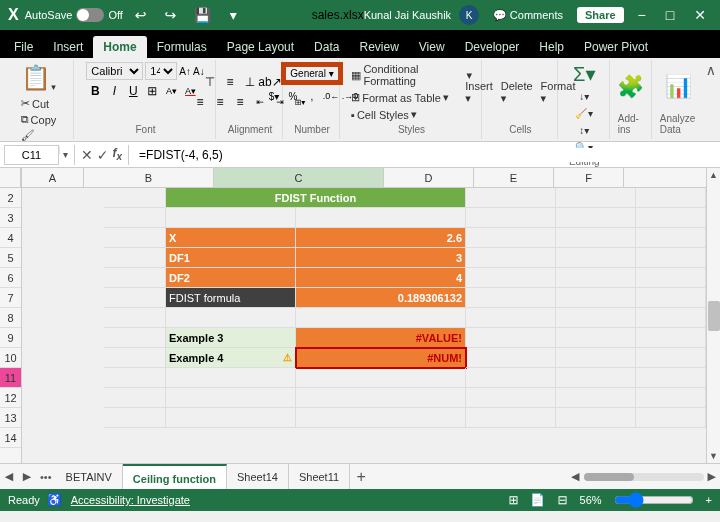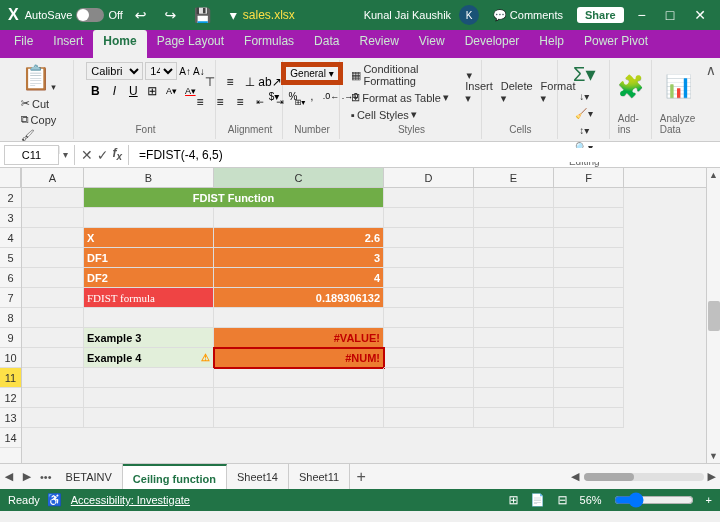--- a/index.html
+++ b/index.html
@@ -1,29 +1,29 @@
 <!DOCTYPE html>
 <html><head>
   <meta charset="utf-8">
   <style>
     * { margin: 0; padding: 0; box-sizing: border-box; }
     body { font-family: 'Segoe UI', Arial, sans-serif; font-size: 12px; background: #f0f0f0; width: 720px; height: 522px; overflow: hidden; }
     
     
     #title-bar { background: #217346; height: 30px; display: flex; align-items: center; justify-content: space-between; padding: 0 8px; color: white; }
     #title-bar-left { display: flex; align-items: center; gap: 6px; }
-    #title-bar-center { flex: 1; text-align: left; font-size: 12px; color: #fde047; }
+    #title-bar-center { flex: 1; text-align: right; font-size: 12px; color: #000000; }
     #title-bar-right { display: flex; align-items: center; gap: 8px; }
     .title-btn { color: white; font-size: 14px; cursor: pointer; padding: 0 6px; }
     .autosave-toggle { display: flex; align-items: center; gap: 4px; font-size: 11px; }
     .toggle-switch { background: #888; border-radius: 8px; width: 28px; height: 14px; display: flex; align-items: center; padding: 1px; }
     .toggle-knob { background: white; width: 12px; height: 12px; border-radius: 50%; }
     
     
-    #ribbon-tabs { background: #a21caf; display: flex; padding: 0 4px; height: 28px; }
+    #ribbon-tabs { background: #000000; display: flex; align-items: flex-end; padding: 0 4px; height: 28px; }
     .ribbon-tab { padding: 4px 10px; font-size: 12px; cursor: pointer; color: #cce8d4; border-radius: 3px 3px 0 0; }
     .ribbon-tab.active { background: #f0f0f0; color: #217346; font-weight: 600; }
     
     
     #ribbon { background: #f0f0f0; border-bottom: 1px solid #ccc; display: flex; align-items: stretch; padding: 2px 4px; gap: 2px; height: 84px; }
     .ribbon-group { display: flex; flex-direction: column; align-items: center; justify-content: space-between; border-right: 1px solid #ddd; padding: 2px 6px 4px; min-width: 40px; }
     .ribbon-group-label { font-size: 10px; color: #666; margin-top: 2px; }
     .ribbon-group-content { display: flex; align-items: center; gap: 2px; flex: 1; }
     
     
@@ -32,27 +32,27 @@
     .formula-separator { width: 1px; background: #ccc; height: 20px; margin: 0 2px; }
     #formula-input { flex: 1; border: none; font-size: 12px; padding: 0 4px; outline: none; }
     #row-headers { width: 22px; background: #f5f5f5; border-right: 1px solid #ccc; flex-shrink: 0; }
     #col-headers-and-grid { flex: 1; overflow: hidden; }
     #col-headers { display: flex; background: #f5f5f5; border-bottom: 1px solid #ccc; height: 20px; }
     
     .col-header { border-right: 1px solid #ccc; text-align: center; font-size: 11px; color: #333; line-height: 20px; flex-shrink: 0; }
     .row-header { height: 20px; border-bottom: 1px solid #ddd; text-align: center; font-size: 11px; color: #333; line-height: 20px; cursor: pointer; }
     
     #grid { display: block; }
-    .grid-row { display: flex; height: 20px; }
+    .grid-row { display: flex; height: 20px; justify-content: flex-end; }
     .grid-cell { border-right: 1px solid #ddd; border-bottom: 1px solid #ddd; font-size: 11px; padding: 0 3px; line-height: 20px; overflow: hidden; white-space: nowrap; flex-shrink: 0; }
     
     
     .cell-green-header { background: #70ad47; color: white; font-weight: bold; text-align: center; }
     .cell-orange { background: #ed7d31; color: white; font-weight: bold; }
-    .cell-blue { background: #ef4444; color: white; font-family: Liberation Serif, serif; }
+    .cell-blue { background: #404040; color: white; }
     .cell-light-green { background: #e2efda; font-weight: bold; }
     .cell-value { text-align: right; }
     .cell-error-value { color: #c00000; text-align: right; }
     
     
     #sheet-tabs-area { background: #f5f5f5; border-top: 1px solid #ccc; height: 26px; display: flex; align-items: center; justify-content: space-between; }
     #sheet-tabs { display: flex; align-items: center; height: 100%; gap: 0; }
     .sheet-nav-btn { width: 18px; height: 18px; border: none; background: none; cursor: pointer; font-size: 11px; color: #555; display: flex; align-items: center; justify-content: center; }
     .sheet-tab { padding: 0 10px; height: 100%; line-height: 26px; font-size: 11px; cursor: pointer; border-right: 1px solid #ccc; color: #333; }
     .sheet-tab.active { background: white; font-weight: 600; border-top: 2px solid #217346; color: #217346; }
@@ -116,22 +116,22 @@
     <span class="title-btn">−</span>
     <span class="title-btn">□</span>
     <span class="title-btn">✕</span>
   </div>
 </div>
 
 <div id="ribbon-tabs">
   <div class="ribbon-tab">File</div>
   <div class="ribbon-tab">Insert</div>
   <div class="ribbon-tab active">Home</div>
+  <div class="ribbon-tab">Formulas</div>
   <div class="ribbon-tab">Page Layout</div>
-  <div class="ribbon-tab">Formulas</div>
   <div class="ribbon-tab">Data</div>
   <div class="ribbon-tab">Review</div>
   <div class="ribbon-tab">View</div>
   <div class="ribbon-tab">Developer</div>
   <div class="ribbon-tab">Help</div>
   <div class="ribbon-tab">Power Pivot</div>
 </div>
 
 <div id="ribbon">
 
@@ -293,21 +293,21 @@
       <div style="height:20px;border-bottom:1px solid #ccc;border-right:1px solid #ccc;background:#f5f5f5;"></div>
       <div class="row-header">2</div>
       <div class="row-header">3</div>
       <div class="row-header">4</div>
       <div class="row-header">5</div>
       <div class="row-header">6</div>
       <div class="row-header">7</div>
       <div class="row-header">8</div>
       <div class="row-header">9</div>
       <div class="row-header">10</div>
-      <div class="row-header" style="background:#fde047;">11</div>
+      <div class="row-header" style="background:#ec4899;">11</div>
       <div class="row-header">12</div>
       <div class="row-header">13</div>
       <div class="row-header">14</div>
     </div>
 
     <div id="col-headers-and-grid" style="flex:1;overflow:hidden;">
 
       <div id="col-headers">
         <div class="col-header" style="width:62px;">A</div>
         <div class="col-header" style="width:130px;">B</div>

